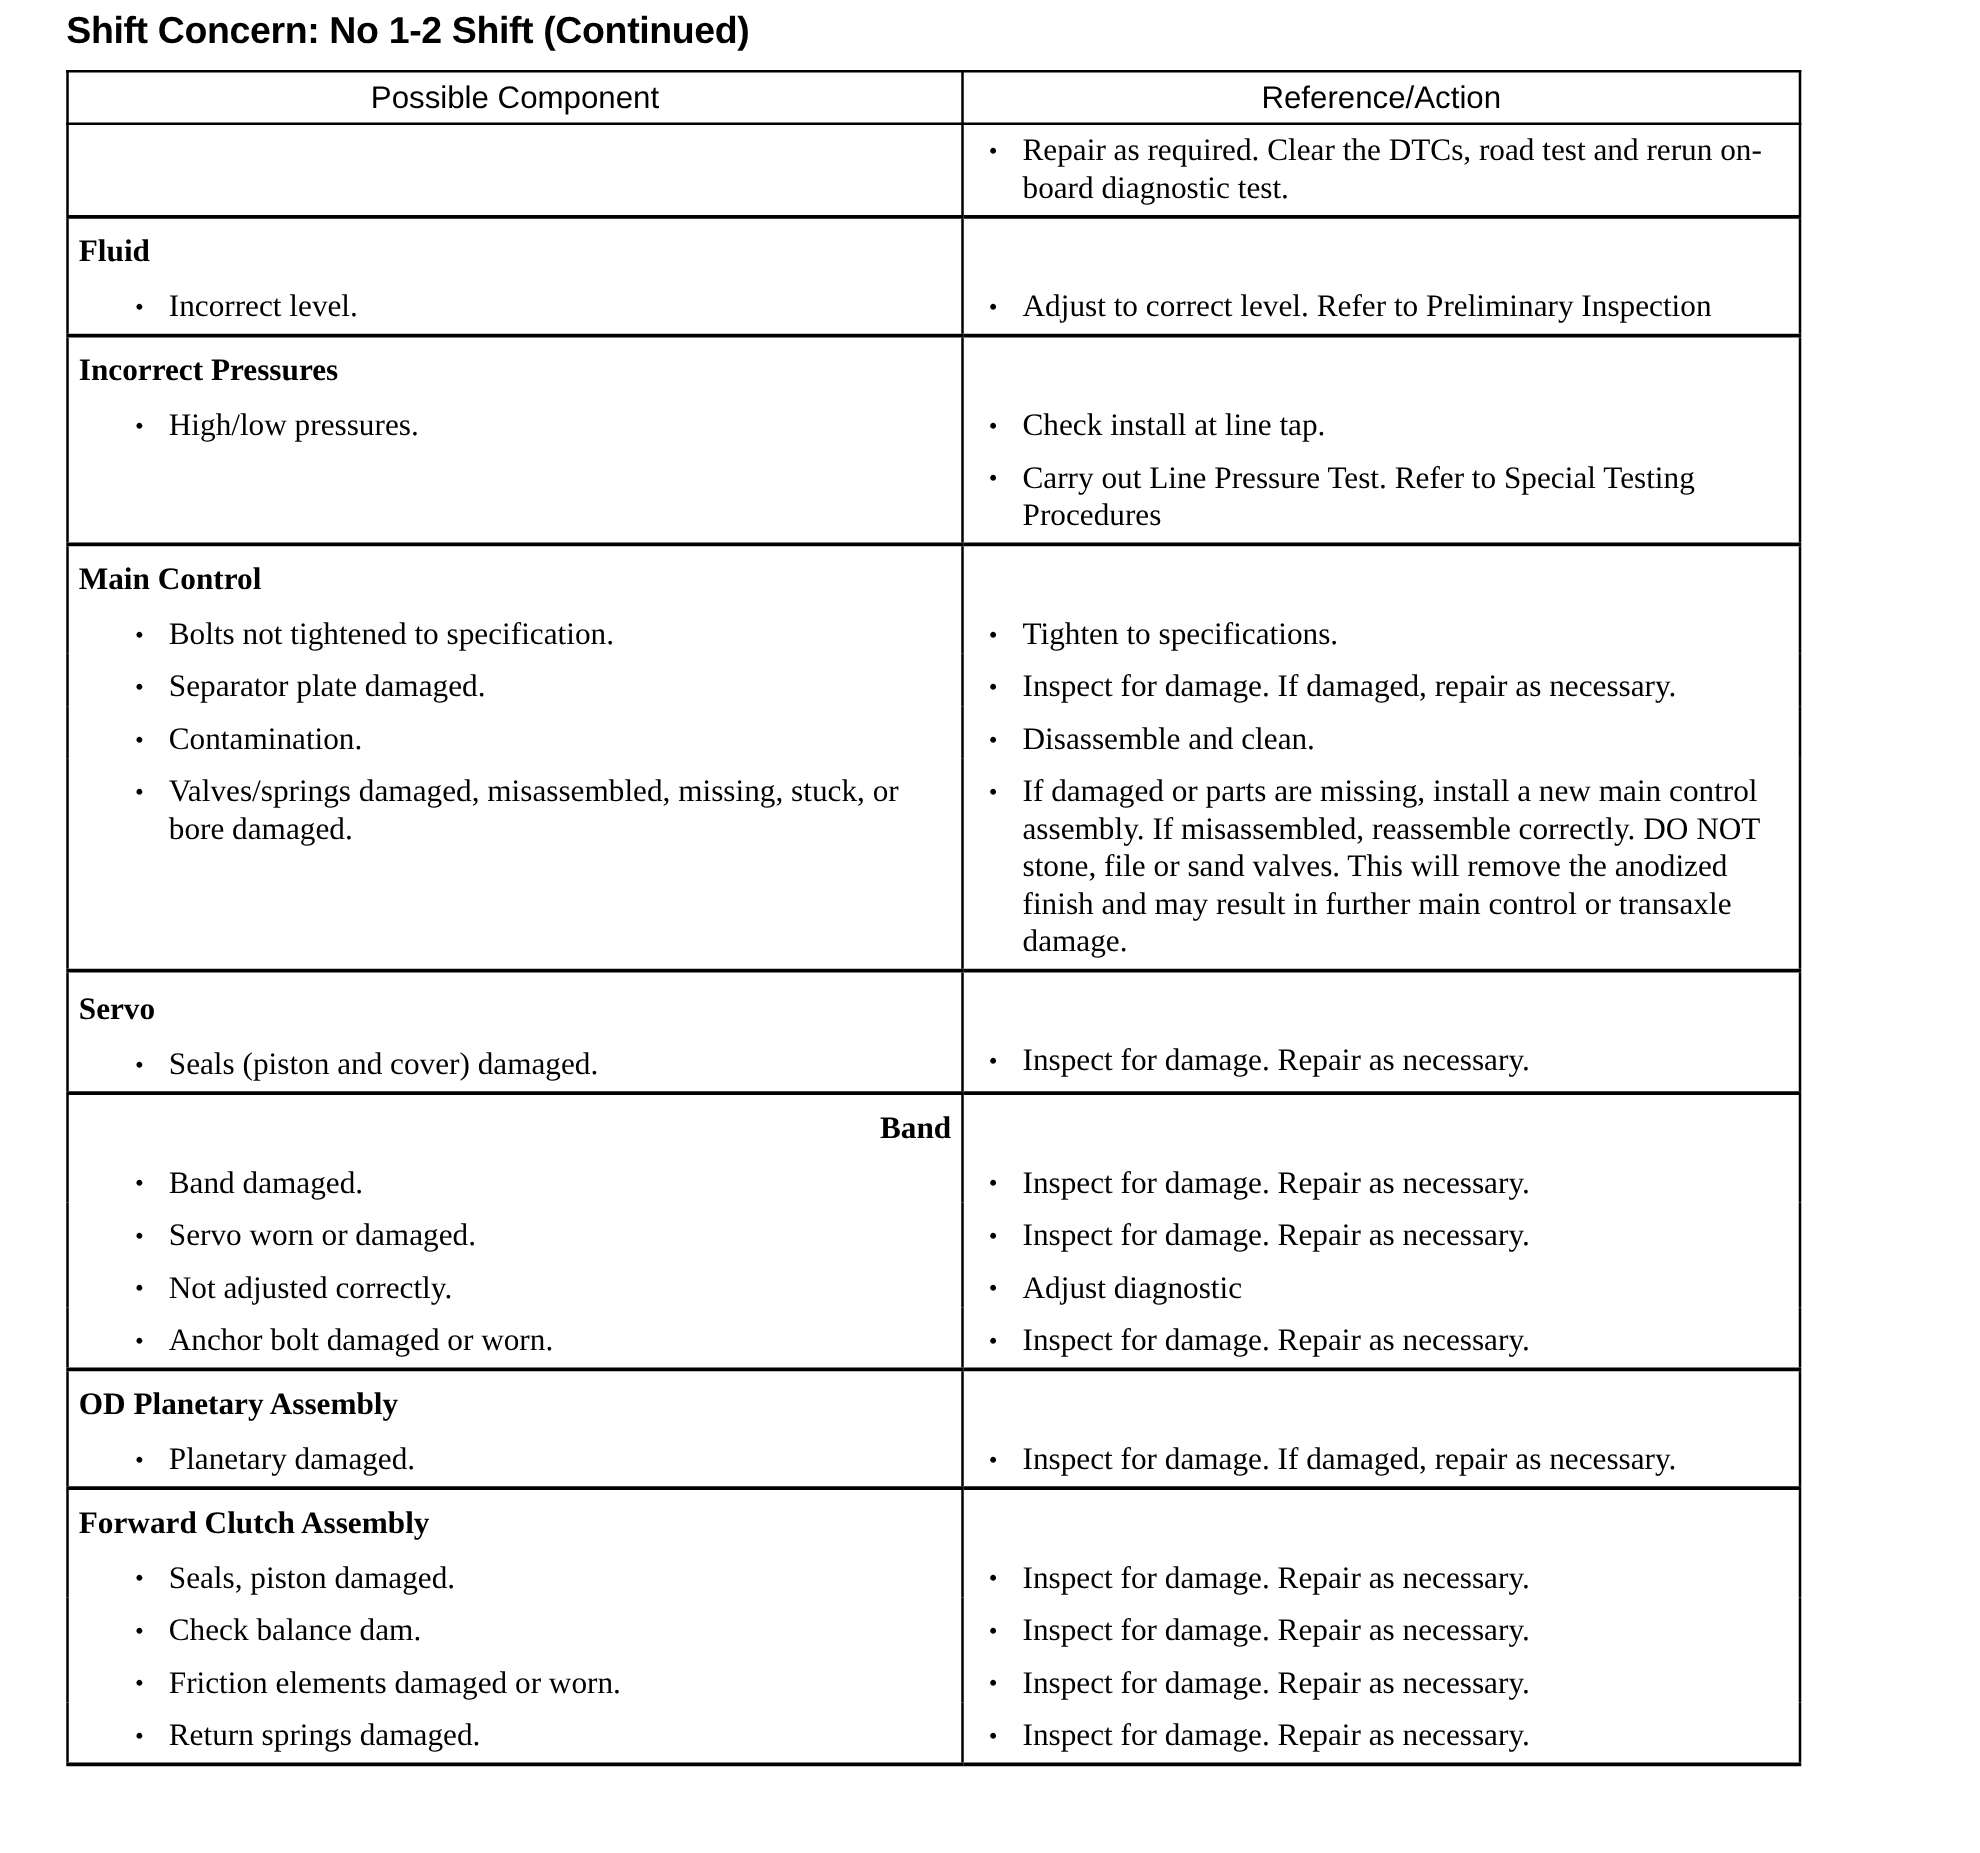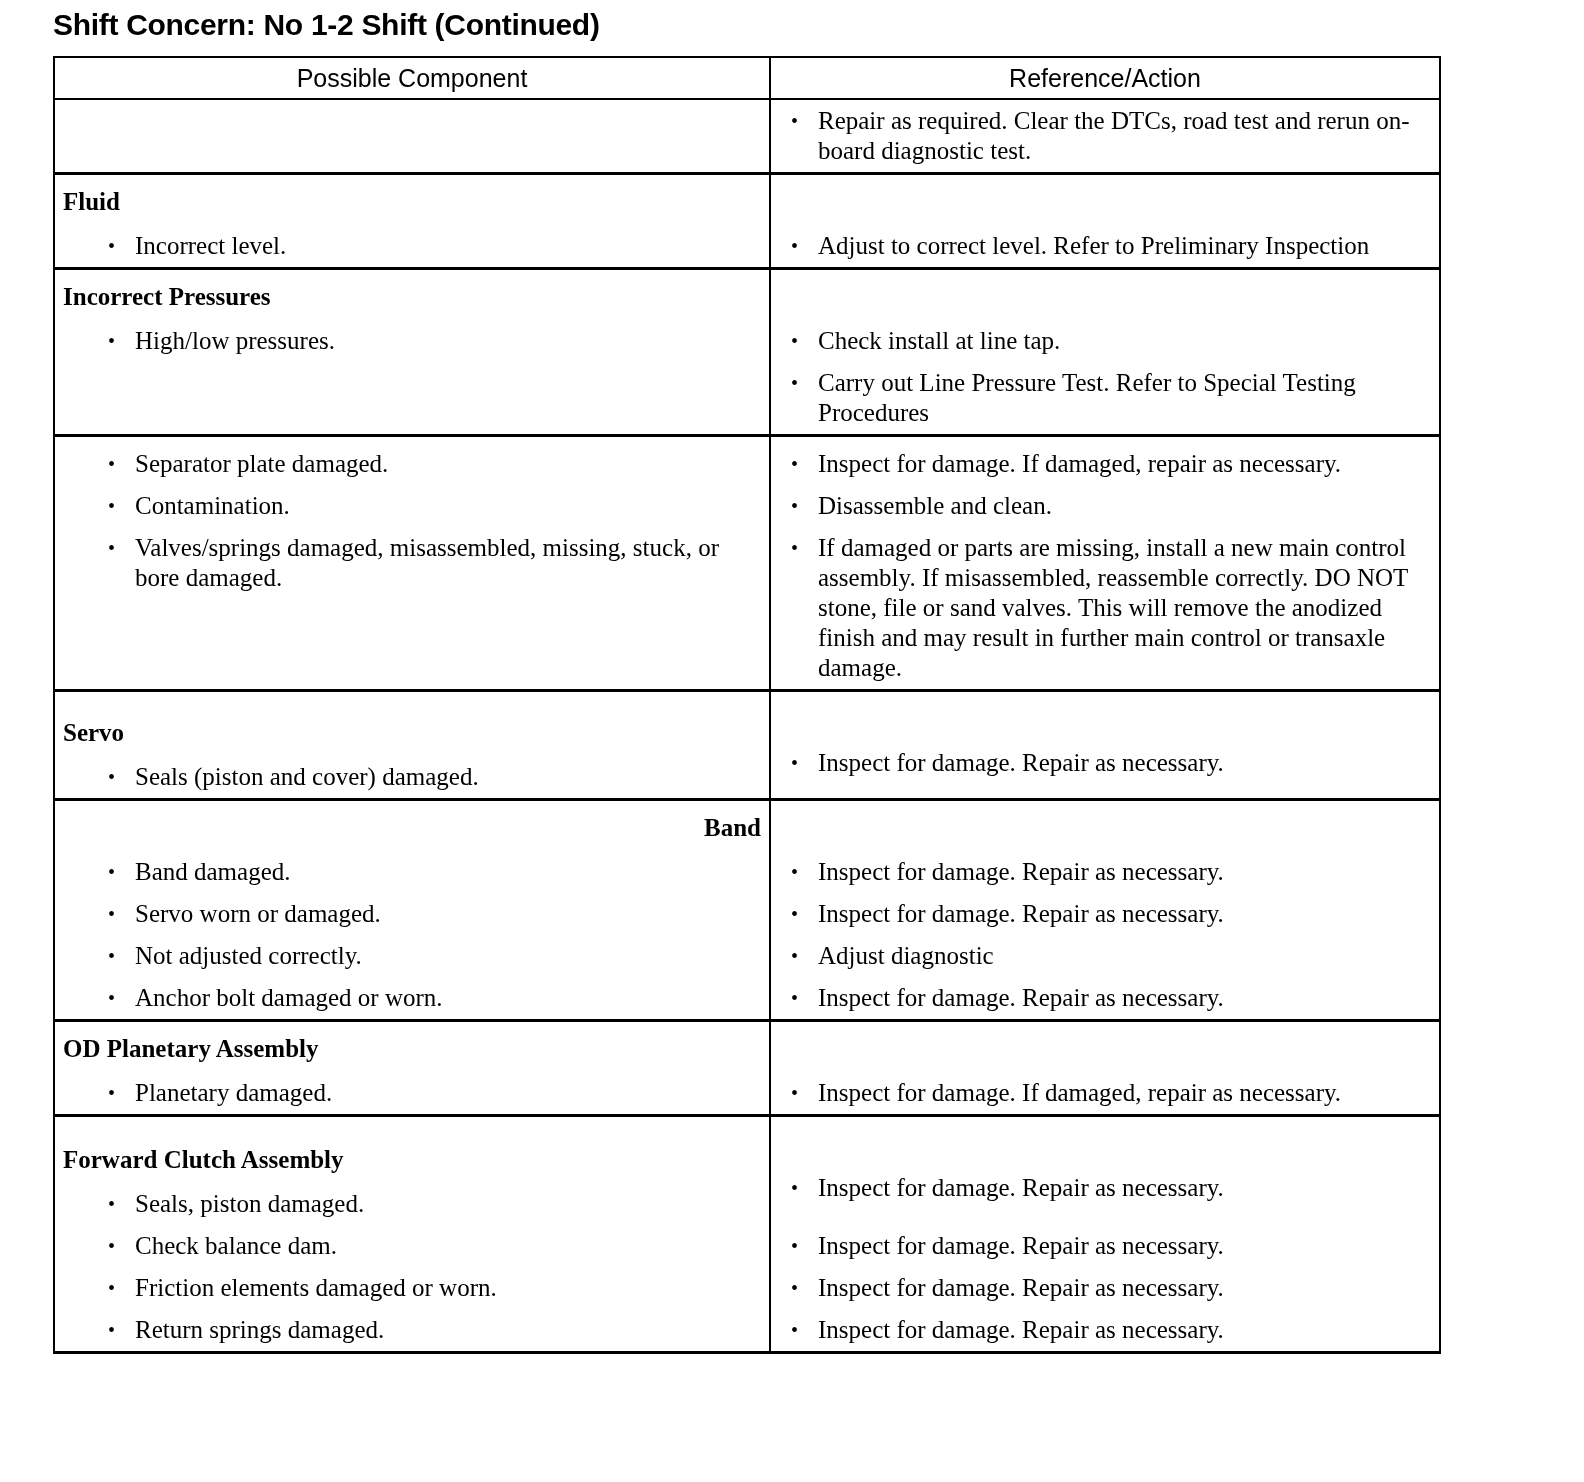--- a/index.html
+++ b/index.html
@@ -94,20 +94,36 @@
             <span class="bullet">•</span>
             <span class="bullet-text">Check install at line tap.</span>
           </div>
           <div class="bullet-line">
             <span class="bullet">•</span>
             <span class="bullet-text"> Carry out Line Pressure Test. Refer to Special Testing Procedures</span>
           </div>
         </td>
       </tr>
       <tr class="item">
+        <td class="c1" style="padding-top: 6px;">
+          <span class="group-title" style="margin-top: 6px;">Main Control</span>
+          <div class="bullet-line">
+            <span class="bullet">•</span>
+            <span class="bullet-text">Bolts not tightened to specification.</span>
+          </div>
+        </td>
+        <td class="c2" style="padding-top: 6px;">
+          <span style="display: block; height: 38px;"></span>
+          <div class="bullet-line">
+            <span class="bullet">•</span>
+            <span class="bullet-text">Tighten to specifications.</span>
+          </div>
+        </td>
+      </tr>
+      <tr class="item">
         <td class="c1">
           <div class="bullet-line">
             <span class="bullet">•</span>
             <span class="bullet-text">Separator plate damaged.</span>
           </div>
         </td>
         <td class="c2">
           <div class="bullet-line">
             <span class="bullet">•</span>
             <span class="bullet-text">Inspect for damage. If damaged, repair as necessary.</span>
@@ -137,21 +153,21 @@
         </td>
         <td class="c2">
           <div class="bullet-line">
             <span class="bullet">•</span>
             <span class="bullet-text">If damaged or parts are missing, install a new main control assembly. If misassembled, reassemble correctly. DO NOT stone, file or sand valves. This will remove the anodized finish and may result in further main control or transaxle damage.</span>
           </div>
         </td>
       </tr>
       <tr class="item group-end last">
         <td class="c1" style="padding-top: 6px;">
-          <span class="group-title" style="margin-top: 20px;">Servo</span>
+          <span class="group-title" style="margin-top: 9px;">Servo</span>
           <div class="bullet-line">
             <span class="bullet">•</span>
             <span class="bullet-text">Seals (piston and cover) damaged.</span>
           </div>
         </td>
         <td class="c2" style="padding-top: 6px;">
           <span style="display: block; height: 38px;"></span>
           <div class="bullet-line">
             <span class="bullet">•</span>
             <span class="bullet-text">Inspect for damage. Repair as necessary.</span>
@@ -227,21 +243,21 @@
         <td class="c2" style="padding-top: 6px;">
           <span style="display: block; height: 38px;"></span>
           <div class="bullet-line">
             <span class="bullet">•</span>
             <span class="bullet-text">Inspect for damage. If damaged, repair as necessary.</span>
           </div>
         </td>
       </tr>
       <tr class="item">
         <td class="c1" style="padding-top: 6px;">
-          <span class="group-title" style="margin-top: 22px;">Forward Clutch Assembly</span>
+          <span class="group-title" style="margin-top: 6px;">Forward Clutch Assembly</span>
           <div class="bullet-line">
             <span class="bullet">•</span>
             <span class="bullet-text">Seals, piston damaged.</span>
           </div>
         </td>
         <td class="c2" style="padding-top: 6px;">
           <span style="display: block; height: 38px;"></span>
           <div class="bullet-line">
             <span class="bullet">•</span>
             <span class="bullet-text">Inspect for damage. Repair as necessary.</span>

